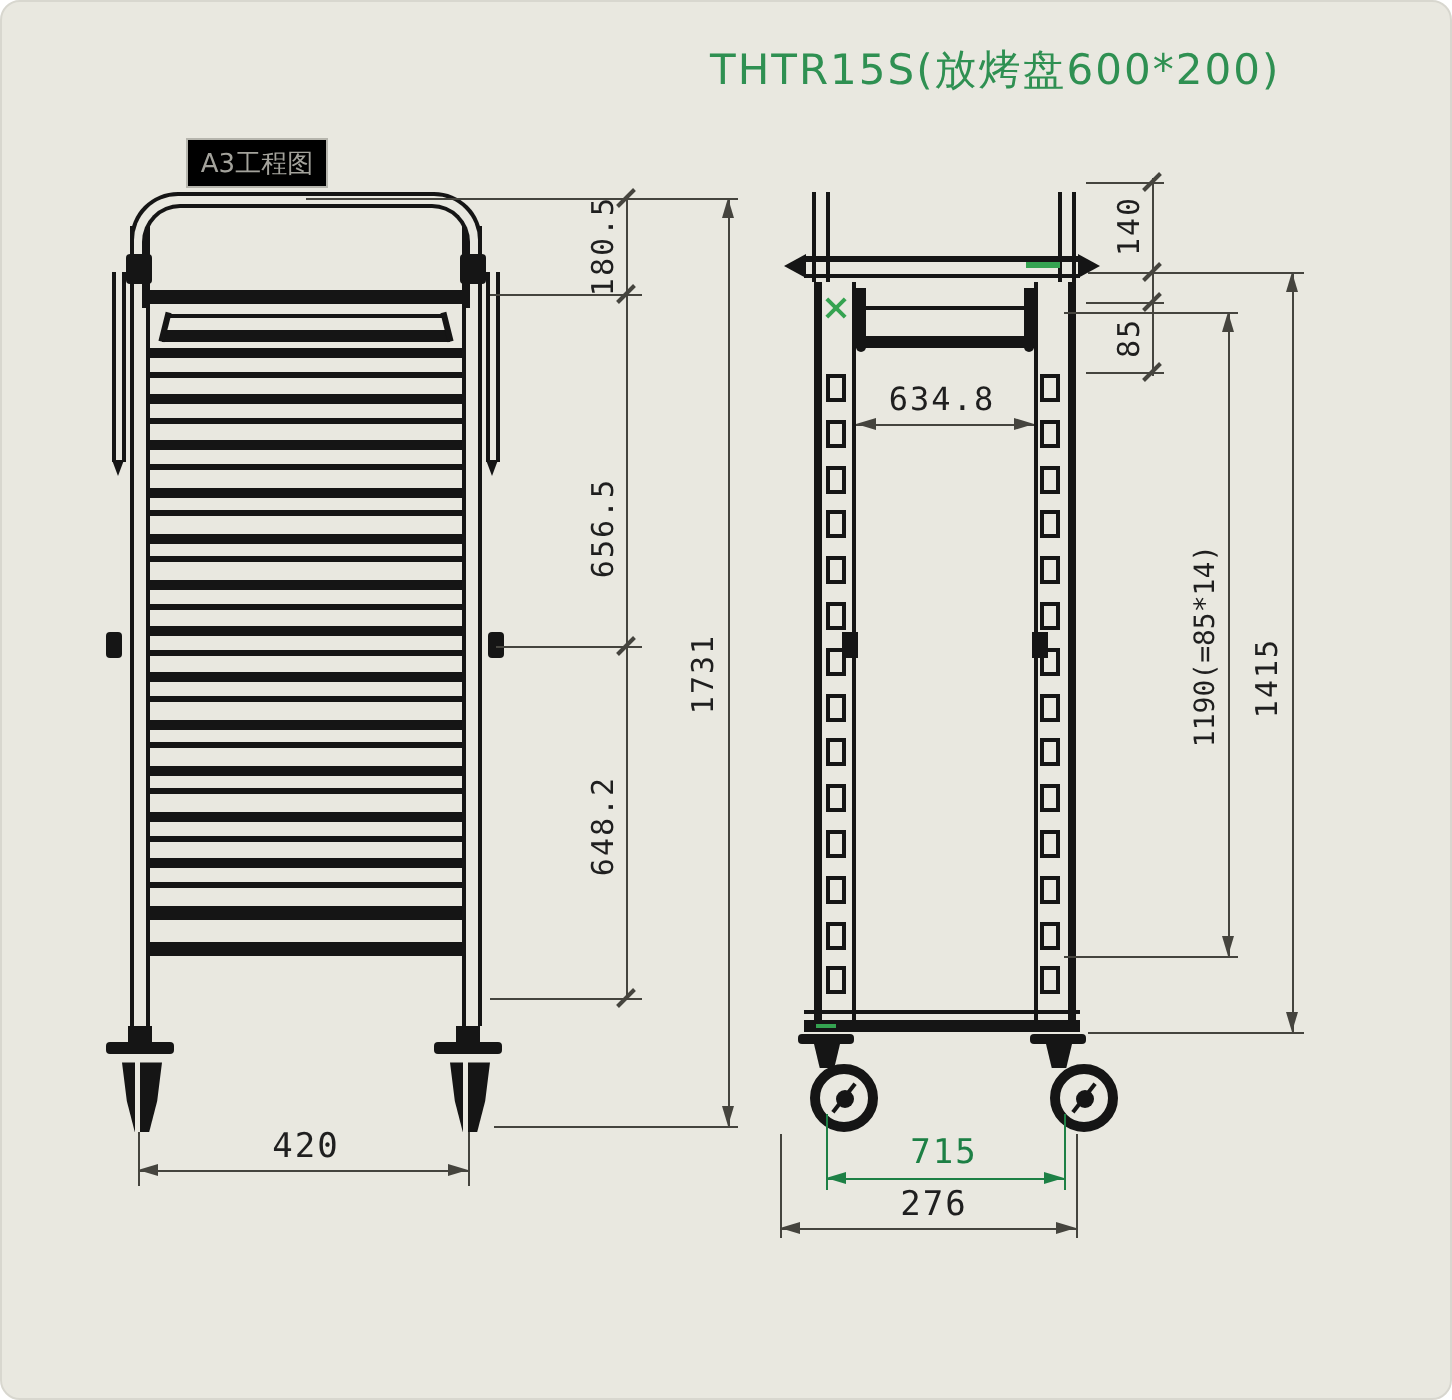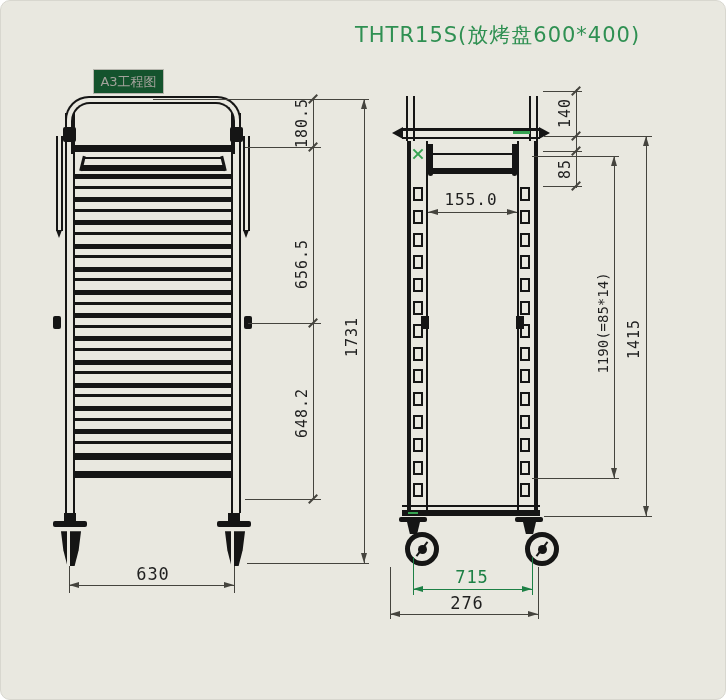--- a/index.html
+++ b/index.html
@@ -37,21 +37,21 @@
          transform:translate(-50%,-50%); line-height:1; }
   .dim.v { transform:translate(-50%,-50%) rotate(-90deg); }
   .dim.big { font-size:17px; }
   .dim.small { font-size:13px; letter-spacing:0; }
   .dim.green { color:var(--selected_green,#1d8045); }
 
   .title-text { position:absolute; left:354px; top:20px; font-size:21px; letter-spacing:1px;
                 color:var(--title_green,#2f9052); font-family:"DejaVu Sans", sans-serif; }
 
   .badge { position:absolute; left:92px; top:68px; width:71px; height:25px;
-           border:1px solid #b6b5ad; border-radius:0; background:#14532d;
+           border:1px solid #b6b5ad; border-radius:0; background:#000000;
            color:#a3a29b; font-size:13px; font-family:"DejaVu Sans", sans-serif;
            display:flex; align-items:center; justify-content:center; cursor:default; }
 
   .wheel-circle { position:absolute; width:34px; height:34px; border-radius:50%;
                   border:5px solid var(--line,#151515); }
   .wheel-circle::after { content:""; position:absolute; left:50%; top:50%; width:9px; height:9px;
                   margin:-4.5px 0 0 -4.5px; border-radius:50%; background:var(--line,#151515); }
   .wheel-circle::before { content:""; position:absolute; left:50%; top:50%; width:2px; height:18px;
                   background:var(--line,#151515); transform:translate(-50%,-50%) rotate(38deg); }
 
@@ -75,21 +75,21 @@
   .gx::before, .gx::after { content:""; position:absolute; left:50%; top:50%; width:13px; height:2px;
                background:var(--highlight_green,#35a351); }
   .gx::before { transform:translate(-50%,-50%) rotate(45deg); }
   .gx::after  { transform:translate(-50%,-50%) rotate(-45deg); }
 </style>
 </head>
 <body>
 
 <div class="canvas">
 
-  <div class="title-text">THTR15S(放烤盘600*400)</div>
+  <div class="title-text">THTR15S(放烤盘600*200)</div>
   <div class="badge">A3工程图</div>
 
   <div>
 
     <div class="abs" style="left:64px;top:95px;width:176px;height:58px;border:2px solid var(--line);border-bottom:none;border-radius:24px 24px 0 0;"></div>
     <div class="abs" style="left:70px;top:101px;width:164px;height:52px;border:2px solid var(--line);border-bottom:none;border-radius:19px 19px 0 0;"></div>
     <div class="blk" style="left:62px;top:126px;width:13px;height:15px;border-radius:2px;"></div>
     <div class="blk" style="left:229px;top:126px;width:13px;height:15px;border-radius:2px;"></div>
 
     <div class="tube-v" style="left:64px;top:112px;width:10px;height:400px;"></div>
@@ -231,21 +231,21 @@
     <div class="dim v" style="left:301px;top:122px;">180.5</div>
     <div class="dim v" style="left:301px;top:263px;">656.5</div>
     <div class="dim v" style="left:301px;top:412px;">648.2</div>
     <div class="dim v" style="left:351px;top:336px;">1731</div>
 
     <div class="vl" style="left:68px;top:565px;height:27px;"></div>
     <div class="vl" style="left:233px;top:565px;height:27px;"></div>
     <div class="hl" style="left:68px;top:584px;width:165px;"></div>
     <div class="ar ar-left" style="left:68px;top:584px;"></div>
     <div class="ar ar-right" style="left:233px;top:584px;"></div>
-    <div class="dim big" style="left:152px;top:573px;">630</div>
+    <div class="dim big" style="left:152px;top:573px;">420</div>
   </div>
 
   <div>
     <div class="hl" style="left:542px;top:90px;width:39px;"></div>
     <div class="hl" style="left:543px;top:135px;width:108px;"></div>
     <div class="hl" style="left:542px;top:150px;width:39px;"></div>
     <div class="hl" style="left:542px;top:185px;width:39px;"></div>
     <div class="hl" style="left:531px;top:155px;width:87px;"></div>
     <div class="hl" style="left:531px;top:477px;width:87px;"></div>
     <div class="hl" style="left:543px;top:515px;width:108px;"></div>
@@ -254,21 +254,21 @@
     <div class="tk" style="left:575px;top:90px;"></div>
     <div class="tk" style="left:575px;top:135px;"></div>
     <div class="tk" style="left:575px;top:150px;"></div>
     <div class="tk" style="left:575px;top:185px;"></div>
     <div class="dim v" style="left:564px;top:112px;">140</div>
     <div class="dim v" style="left:564px;top:168px;">85</div>
 
     <div class="hl" style="left:427px;top:211px;width:89px;"></div>
     <div class="ar ar-left" style="left:427px;top:211px;"></div>
     <div class="ar ar-right" style="left:516px;top:211px;"></div>
-    <div class="dim" style="left:470px;top:199px;font-size:16px;">155.0</div>
+    <div class="dim" style="left:470px;top:199px;font-size:16px;">634.8</div>
 
     <div class="vl" style="left:613px;top:155px;height:322px;"></div>
     <div class="ar ar-up" style="left:613px;top:155px;"></div>
     <div class="ar ar-down" style="left:613px;top:477px;"></div>
     <div class="dim v small" style="left:602px;top:322px;font-size:14px;">1190(=85*14)</div>
 
     <div class="vl" style="left:645px;top:135px;height:380px;"></div>
     <div class="ar ar-up" style="left:645px;top:135px;"></div>
     <div class="ar ar-down" style="left:645px;top:515px;"></div>
     <div class="dim v" style="left:633px;top:338px;">1415</div>

